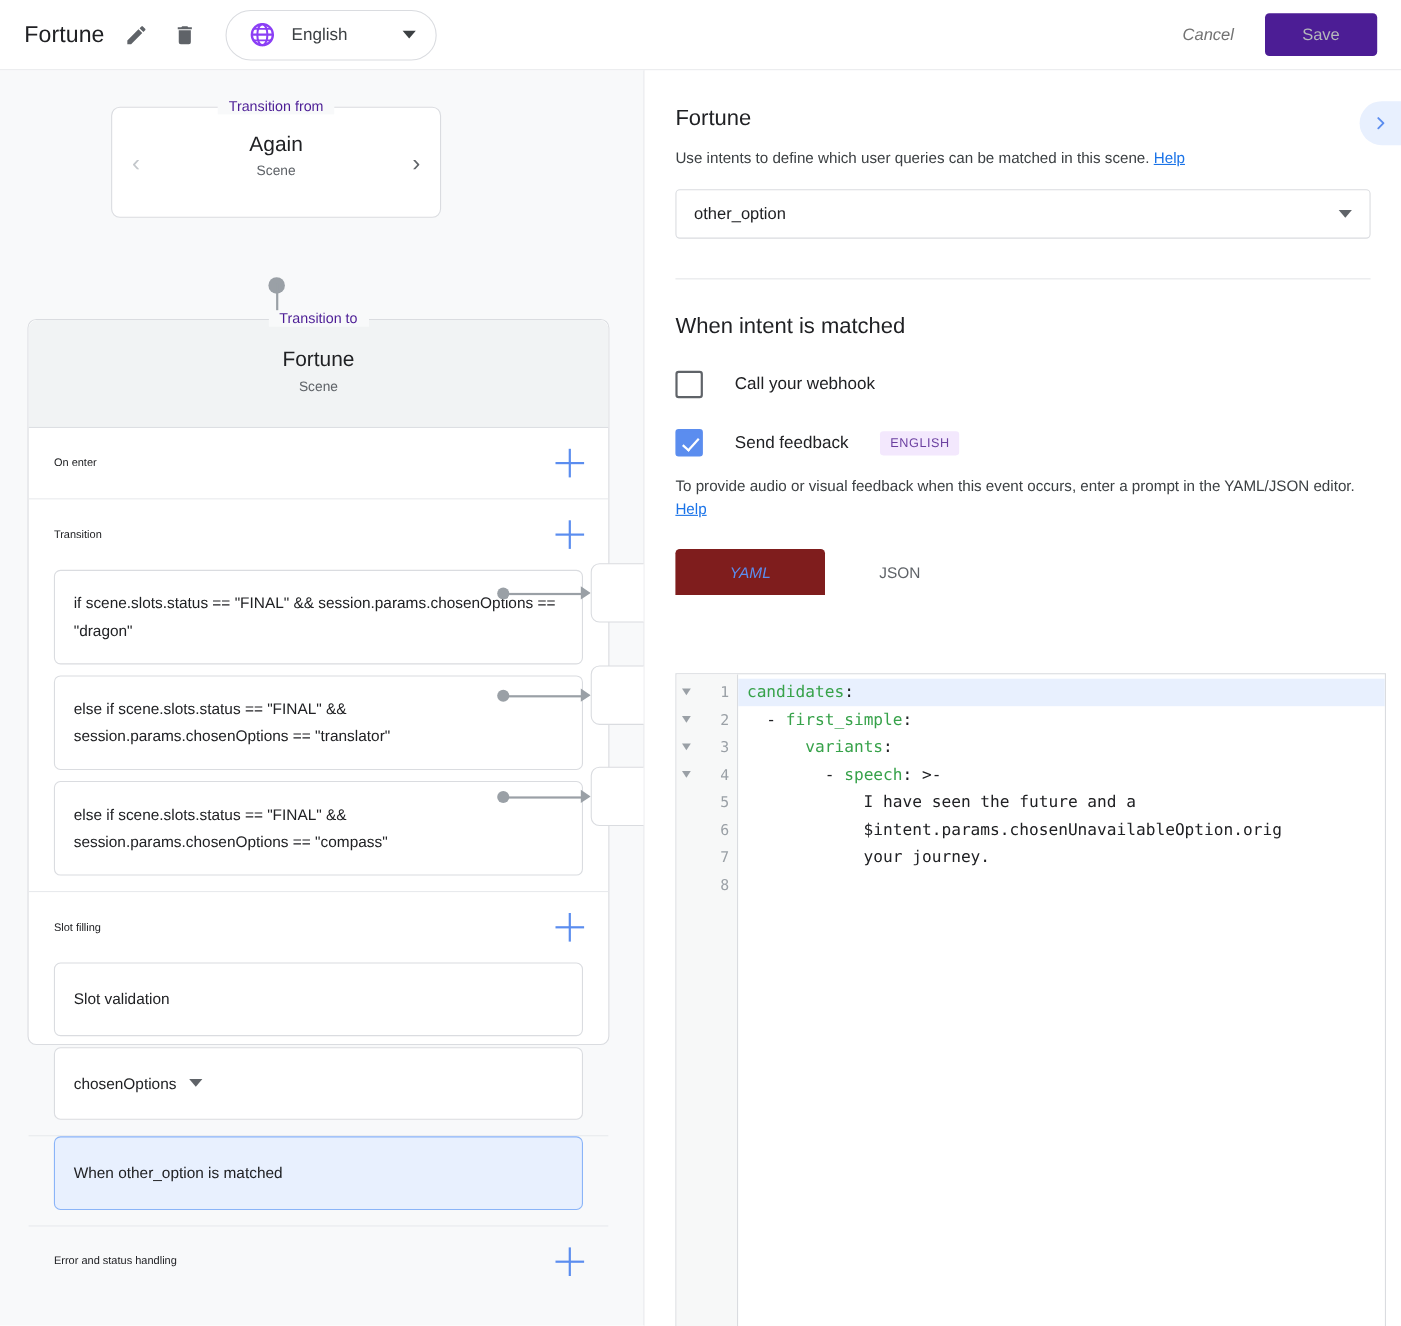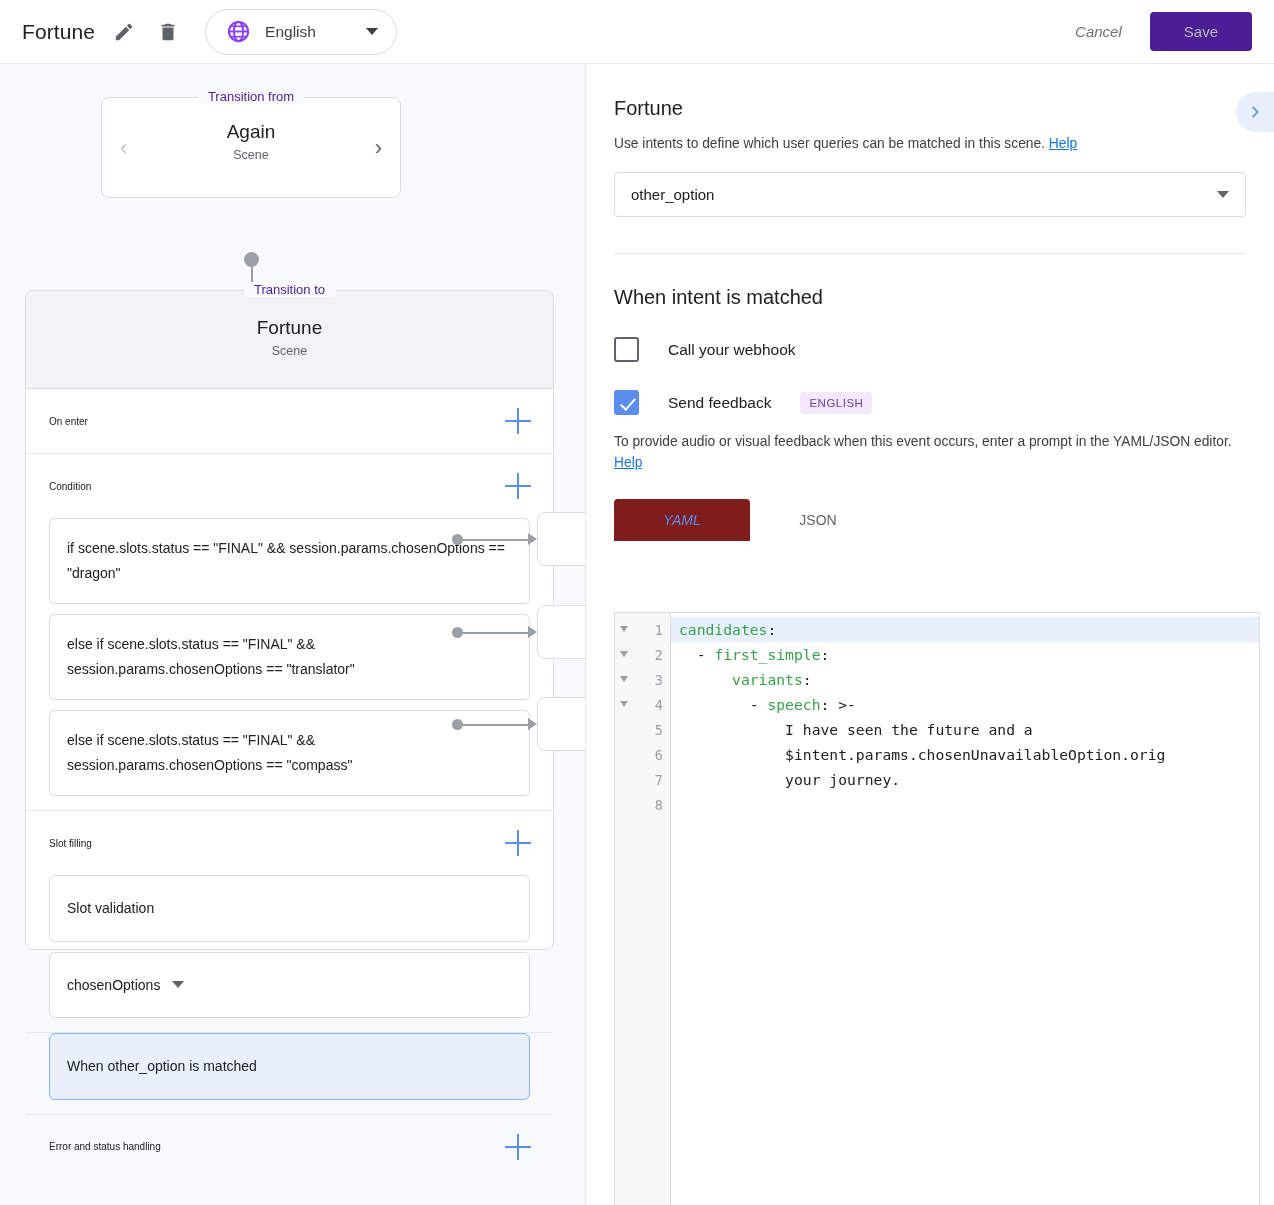--- a/index.html
+++ b/index.html
@@ -261,21 +261,21 @@
 
       <div class="section">
         <div class="section-head">
           <span class="section-title">On enter</span>
           <span class="plus"></span>
         </div>
       </div>
 
       <div class="section section-pad-bottom">
         <div class="section-head">
-          <span class="section-title">Condition</span>
+          <span class="section-title">Transition</span>
           <span class="plus"></span>
         </div>
         <div class="item-card tall">if scene.slots.status == "FINAL" &amp;&amp; session.params.chosenOptions == "dragon"</div>
         <div class="item-card tall">else if scene.slots.status == "FINAL" &amp;&amp; session.params.chosenOptions == "translator"</div>
         <div class="item-card tall">else if scene.slots.status == "FINAL" &amp;&amp; session.params.chosenOptions == "compass"</div>
       </div>
 
       <div class="section section-pad-bottom">
         <div class="section-head">
           <span class="section-title">Slot filling</span>

